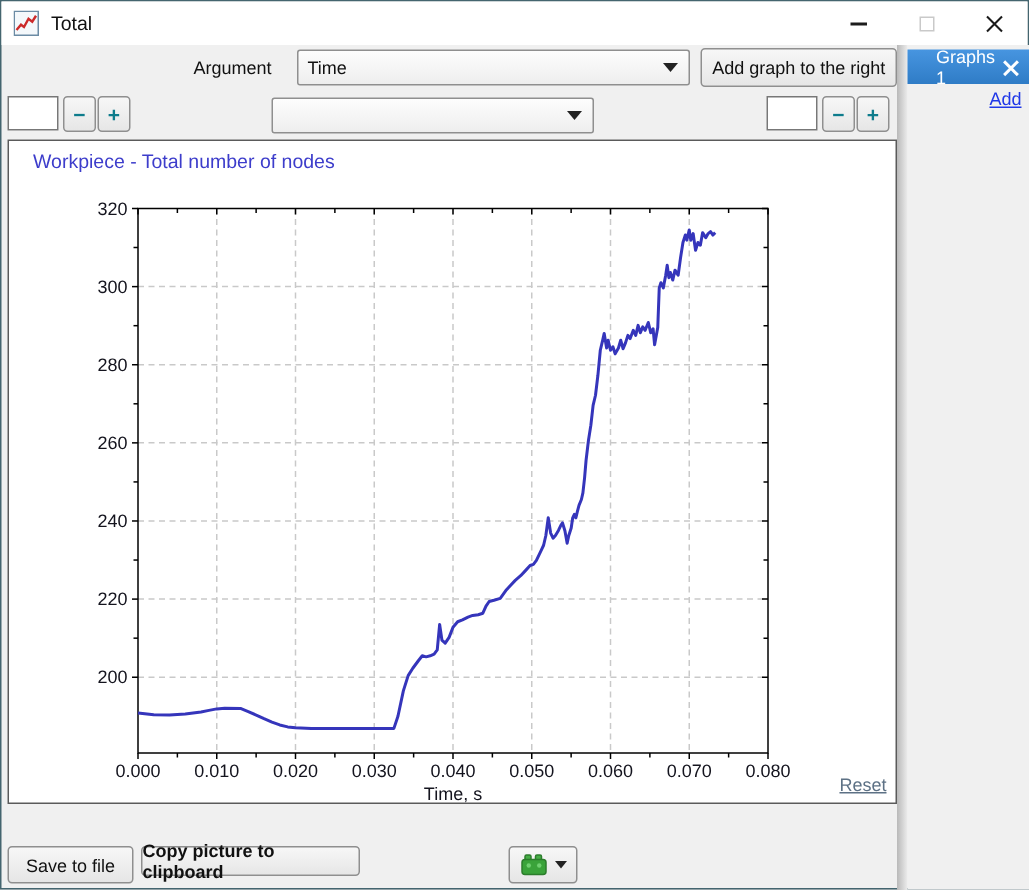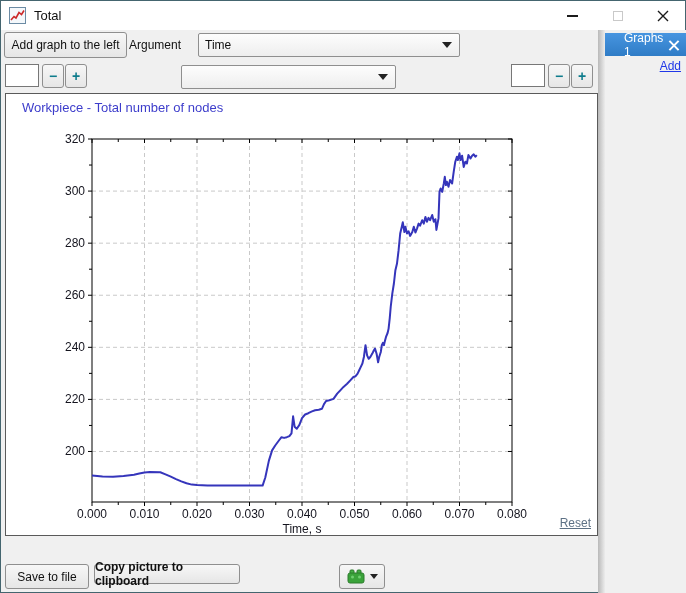--- a/index.html
+++ b/index.html
@@ -99,26 +99,26 @@
     <div class="caption-btn btn-max">
       <span class="max-glyph"></span>
     </div>
     <div class="caption-btn btn-close">
       <svg width="14" height="14" viewBox="0 0 14 14">
         <path d="M2,2 L12,12 M12,2 L2,12" stroke="#1a1a1a" stroke-width="1.4"></path>
       </svg>
     </div>
   </div>
 
-  <div class="btn row1-btn-left">Add graph to the left</div>
   <span class="arg-label">Argument</span>
   <div class="combo combo-time">
     <span class="val">Time</span>
     <span class="arrow"></span>
   </div>
+  <div class="btn row1-btn-right">Add graph to the right</div>
 
   <input class="spin-input in-left" value="" style="">
   <div class="btn spin-btn minus-left">−</div>
   <div class="btn spin-btn plus-left">+</div>
   <div class="combo combo-series">
     <span class="val"></span>
     <span class="arrow"></span>
   </div>
   <input class="spin-input in-right" value="" style="">
   <div class="btn spin-btn minus-right">−</div>

